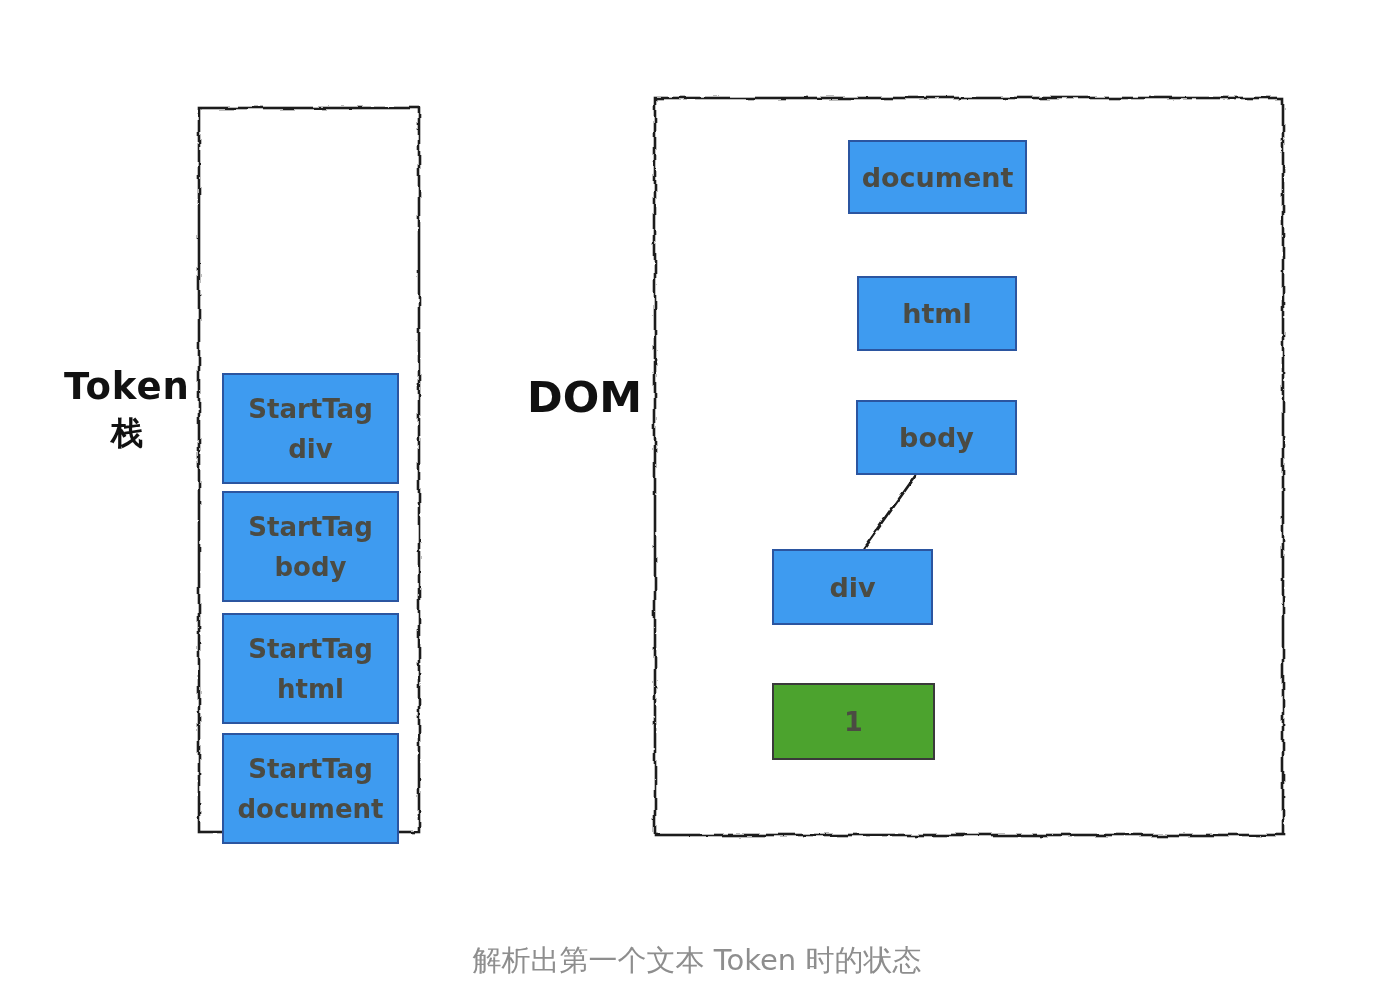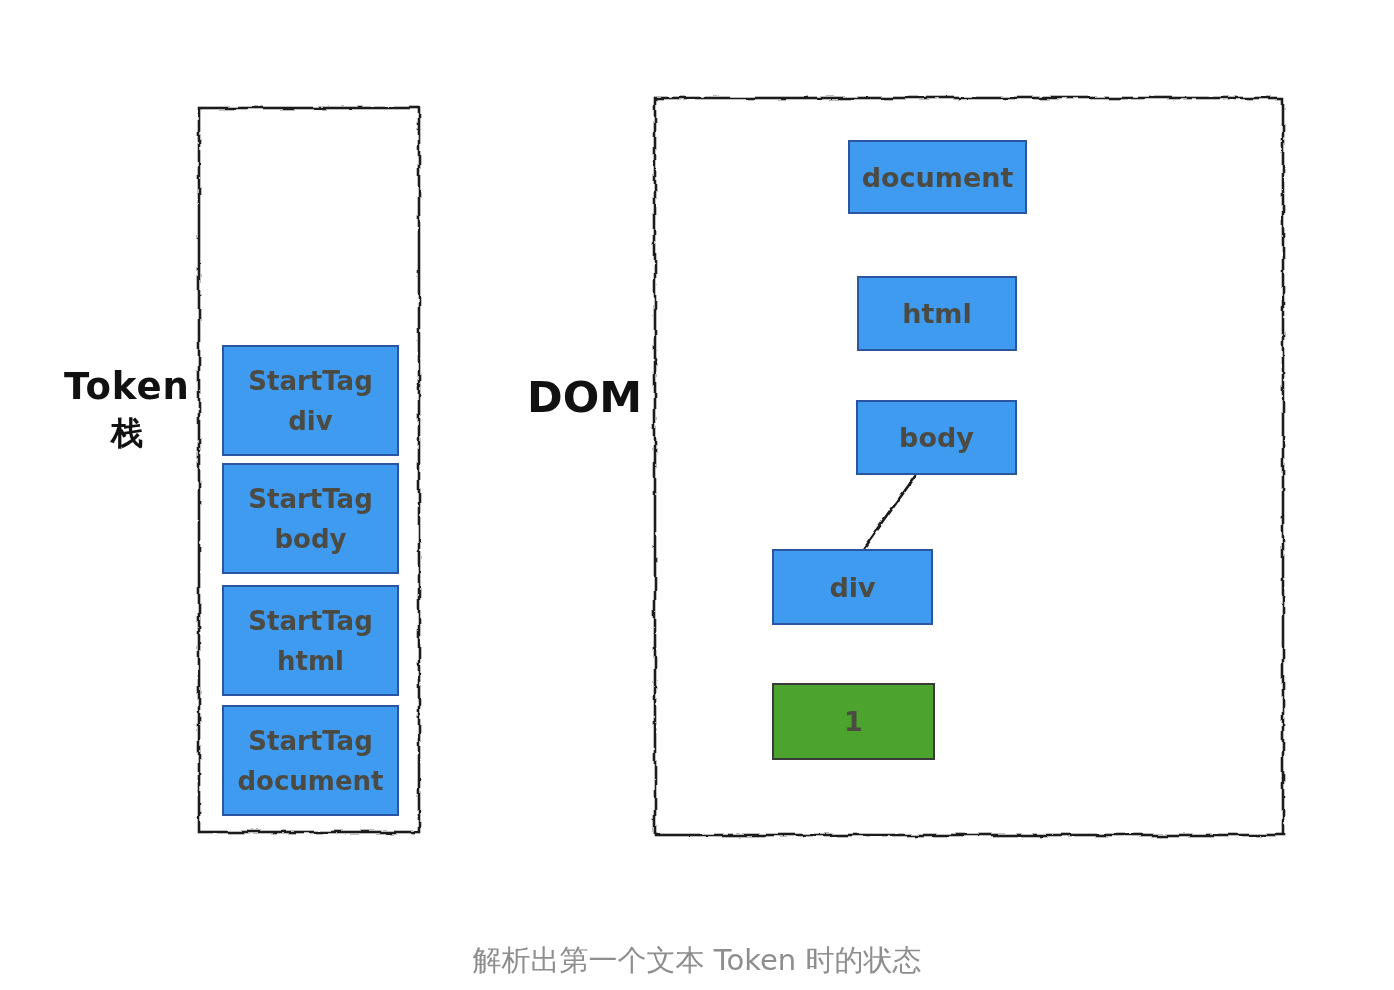--- a/index.html
+++ b/index.html
@@ -74,20 +74,21 @@
     border: 2px solid var(--node-border-blue, #2b55a0);
     display: flex;
     flex-direction: column;
     align-items: center;
     justify-content: center;
     gap: 10px;
     color: var(--node-text, #4b4b43);
     font-size: 26px;
     font-weight: 600;
     z-index: 1;
+    margin-top: 28px;
   }
   .node {
     position: absolute;
     box-sizing: border-box;
     background: var(--node-blue, #3e9bf0);
     border: 2px solid var(--node-border-blue, #2b55a0);
     display: flex;
     align-items: center;
     justify-content: center;
     color: var(--node-text, #4b4b43);

